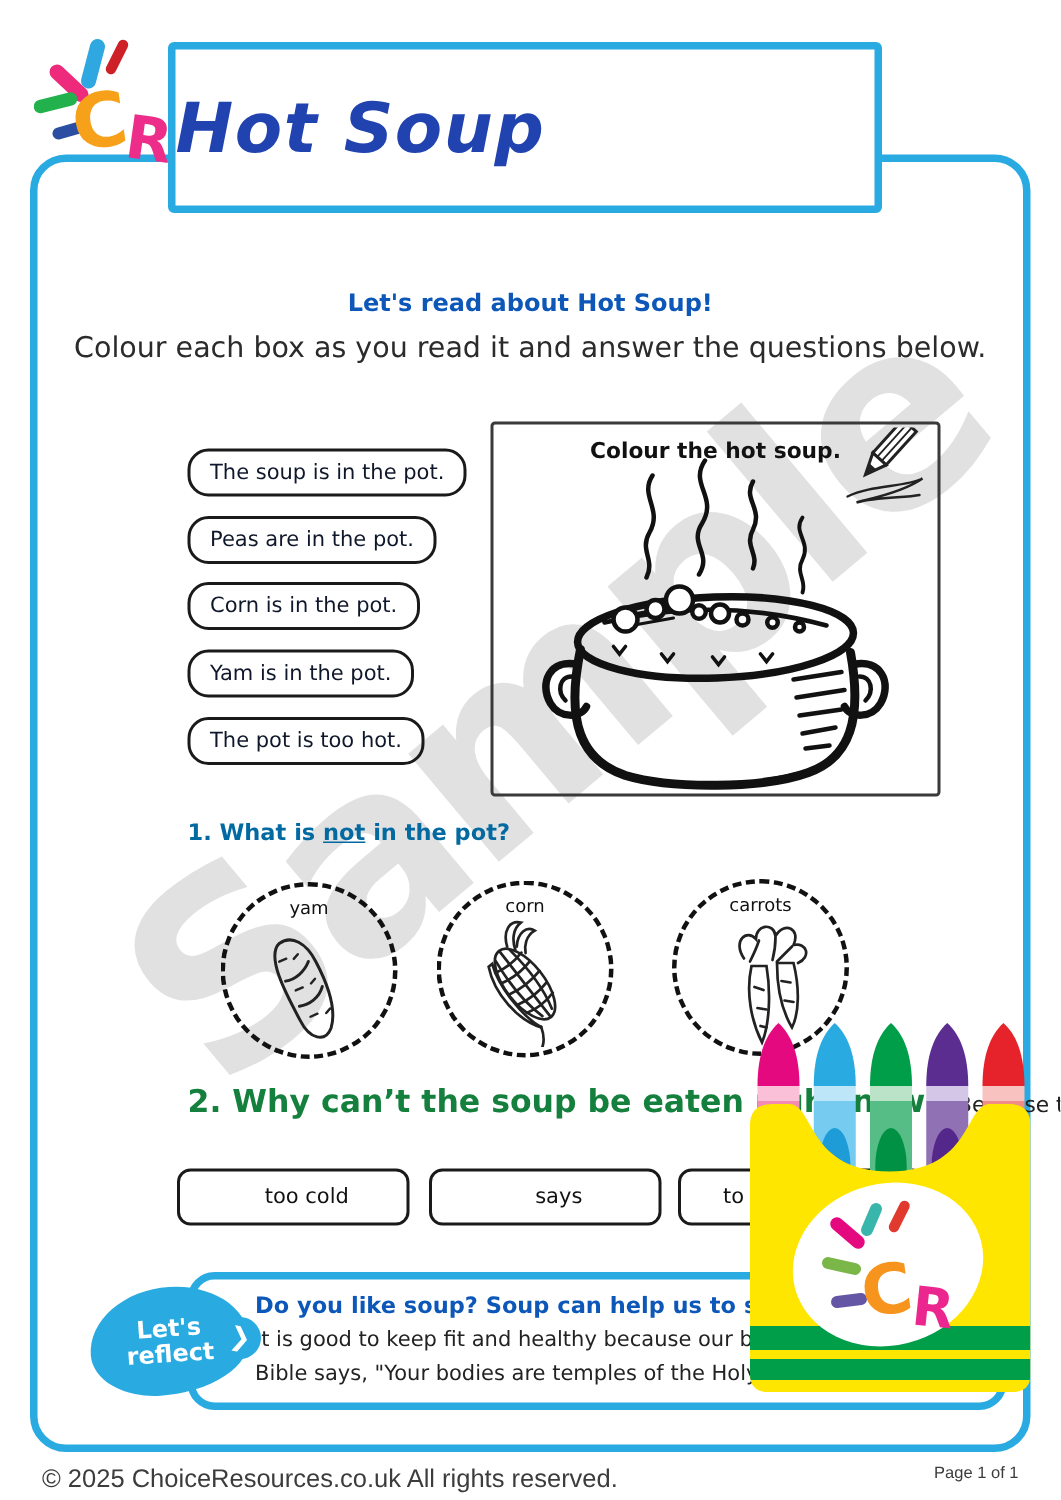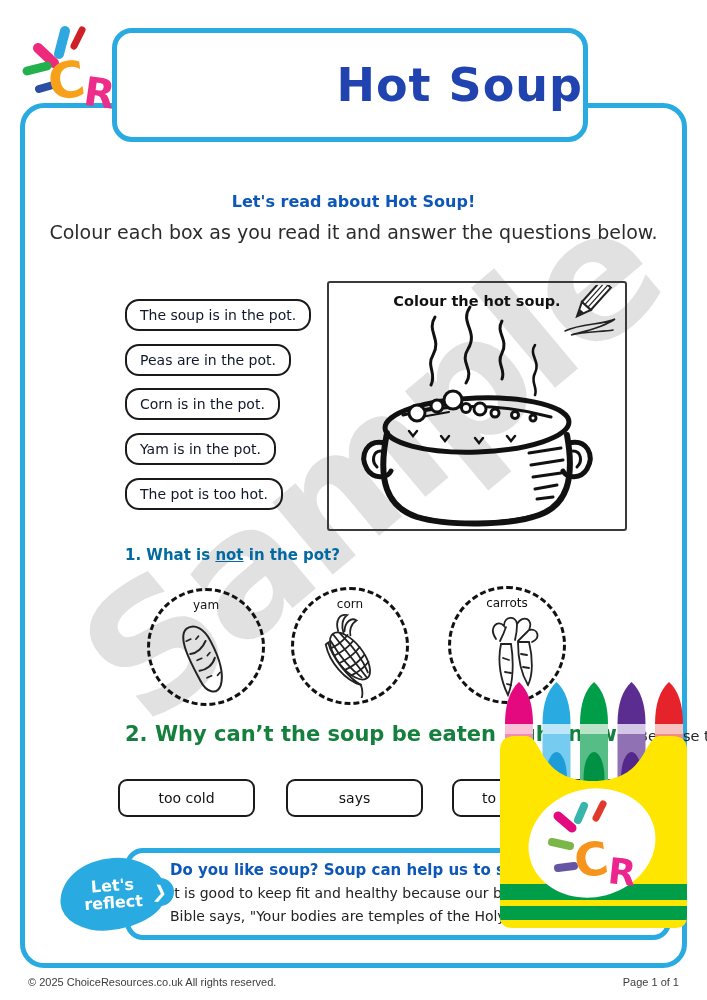--- a/index.html
+++ b/index.html
@@ -7,22 +7,22 @@
         font-family:"DejaVu Sans",sans-serif;color:#1a1a1a;}
   
   #watermark{position:absolute;left:20px;top:365px;width:700px;text-align:center;
     font-size:172px;font-weight:bold;letter-spacing:-6px;color:rgba(120,120,120,0.22);
     transform:rotate(-40deg);z-index:1;pointer-events:none;}
   
   #outer-frame{position:absolute;left:20px;top:103px;width:657px;height:855px;
     border:5px solid #29ABE2;border-radius:24px;z-index:2;}
   
   #title-box{position:absolute;left:112px;top:28px;width:466px;height:104px;
-    background:#fff;border:5px solid #29ABE2;border-radius:20px;z-index:4;
-    display:flex;align-items:center;justify-content:flex-end;}
+    background:#fff;border:5px solid #29ABE2;border-radius:4px;z-index:4;
+    display:flex;align-items:center;justify-content:flex-start;font-style:italic;}
   #title-box .t{font-size:46px;font-weight:bold;color:#2143B0;letter-spacing:1px;}
   #logo{position:absolute;left:14px;top:20px;z-index:4;}
   
   .intro-head{position:absolute;left:20px;top:192px;width:667px;text-align:center;
     font-size:16px;font-weight:bold;color:#0D57B8;z-index:3;}
   .intro-sub{position:absolute;left:20px;top:221px;width:667px;text-align:center;
     font-size:19px;color:#2b2b2b;z-index:3;}
   
   .sentence{position:absolute;left:125px;display:inline-block;padding:6px 13px;
     border:2px solid #1a1a1a;border-radius:14px;font-size:14px;color:#0f172a;z-index:3;background:transparent;}
@@ -38,38 +38,38 @@
   #q1 .u{text-decoration:underline;}
   .opt-circle{position:absolute;width:112px;height:112px;border:3px dashed #111;
     border-radius:50%;z-index:3;background:transparent;}
   .opt-circle .lbl{position:absolute;top:7px;left:0;width:100%;text-align:center;font-size:12px;color:#111;}
   .opt-circle svg{position:absolute;left:50%;top:22px;transform:translateX(-50%);}
   
   #q2{position:absolute;left:125px;top:722px;z-index:3;white-space:nowrap;}
   #q2 .qb{font-size:21px;font-weight:bold;color:#15803d;}
   #q2 .qa{font-size:14.5px;color:#222;margin-left:9px;}
   .answer-box{position:absolute;top:779px;height:34px;border:2px solid #1a1a1a;border-radius:9px;
-    font-size:14px;color:#111;z-index:3;display:flex;align-items:center;justify-content:center;background:transparent;}
+    font-size:14px;color:#111;z-index:3;display:flex;align-items:center;justify-content:center;background:transparent;padding-left:18px;}
   #answer-3{justify-content:flex-start;padding-left:28px;}
   
   #reflect-box{position:absolute;left:125px;top:848px;width:536px;height:82px;
     border:5px solid #29ABE2;border-radius:18px;z-index:3;background:transparent;}
   #reflect-box .rh{position:absolute;left:40px;top:8px;font-size:15px;font-weight:bold;color:#0D57B8;white-space:nowrap;}
   #reflect-box .rl1{position:absolute;left:40px;top:32px;font-size:14px;color:#222;white-space:nowrap;}
   #reflect-box .rl2{position:absolute;left:40px;top:55px;font-size:14px;color:#222;white-space:nowrap;}
   #reflect-bubble{position:absolute;left:60px;top:858px;width:106px;height:72px;background:#29ABE2;
     border-radius:52% 48% 58% 42%/58% 52% 48% 42%;z-index:5;display:flex;flex-direction:column;
     align-items:center;justify-content:center;transform:rotate(-4deg);}
   #reflect-bubble .bl{color:#fff;font-weight:bold;font-size:16px;line-height:17px;}
   #reflect-tail{position:absolute;left:146px;top:878px;width:28px;height:28px;background:#29ABE2;border-radius:50%;z-index:5;}
   #reflect-arrow{position:absolute;left:153px;top:882px;color:#fff;font-size:17px;font-weight:bold;z-index:6;transform:rotate(8deg);}
   
   #crayon-box{position:absolute;left:500px;top:678px;z-index:10;}
   
-  #footer-left{position:absolute;left:28px;top:976px;font-size:11px;color:#3c3c3c;z-index:3;font-family:"Liberation Sans",sans-serif;}
+  #footer-left{position:absolute;left:28px;top:976px;font-size:17px;color:#3c3c3c;z-index:3;font-family:"Liberation Sans",sans-serif;}
   #footer-right{position:absolute;right:28px;top:976px;font-size:11px;color:#3c3c3c;z-index:3;font-family:"Liberation Sans",sans-serif;text-align:center;}
 </style>
 </head>
 <body>
 
 <div id="page">
 
   <div id="watermark">Sample</div>
 
   <div id="outer-frame"></div>

